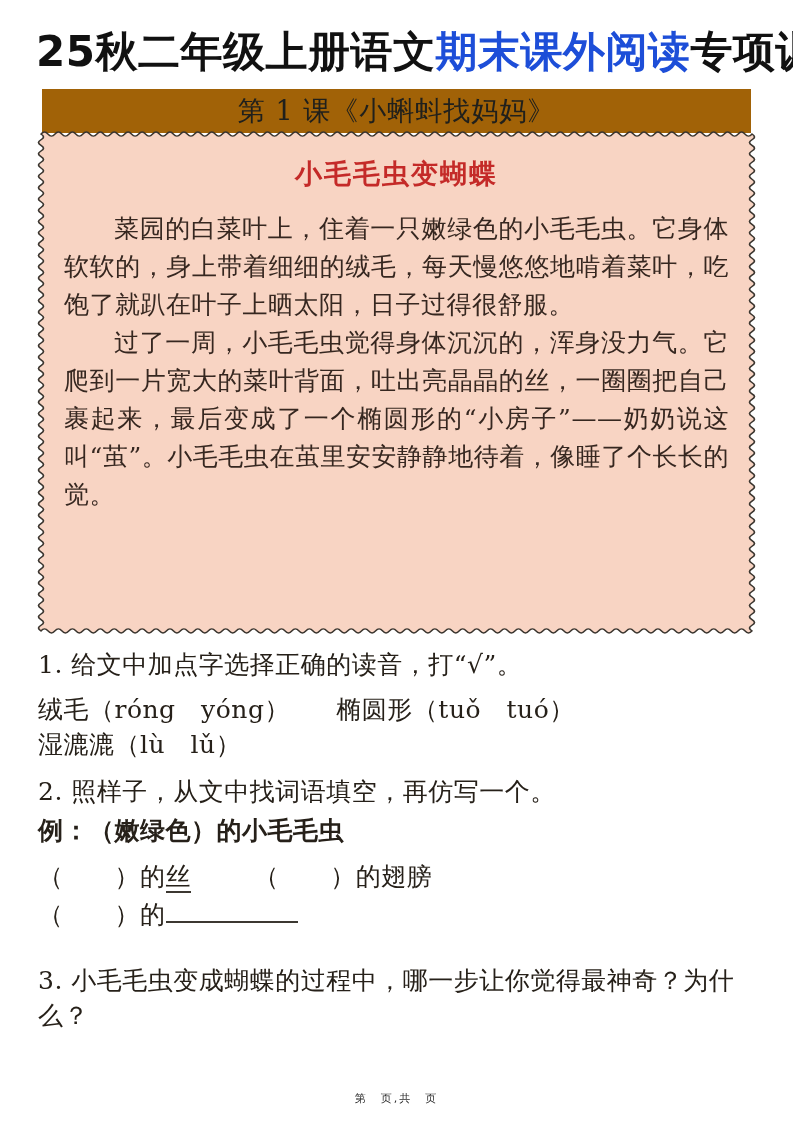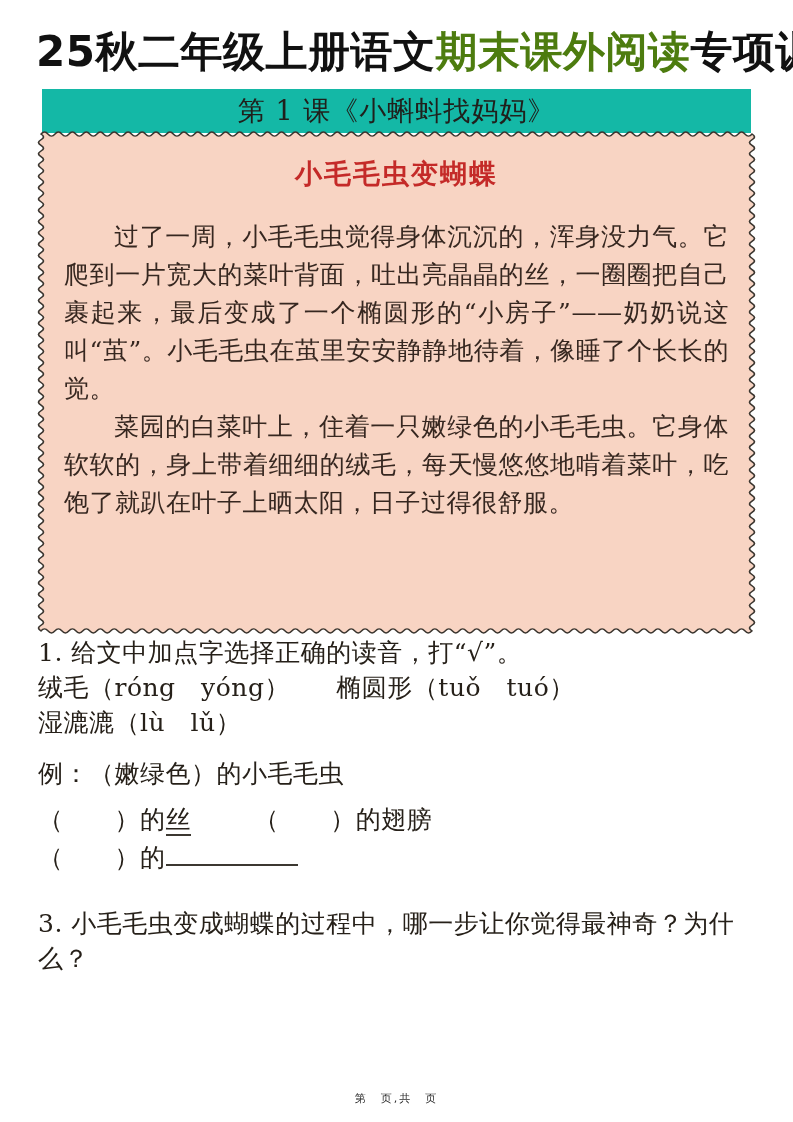--- a/index.html
+++ b/index.html
@@ -21,26 +21,26 @@
     margin: 26px 0 10px;
     text-align: center;
     font-family: "DejaVu Sans", sans-serif;
     font-weight: 900;
     font-size: 42px;
     line-height: 1.25;
     white-space: nowrap;
     color: #111111;
     letter-spacing: 0.5px;
   }
-  .headline .hl-red { color: #4d7c0f; }
+  .headline .hl-red { color: #1d4ed8; }
 
   
   .lesson-banner {
     margin: 0 6px;
-    background: #14b8a6;
+    background: #a16207;
     height: 44px;
     display: flex;
     align-items: center;
     justify-content: center;
     font-size: 27px;
     color: #20201c;
     letter-spacing: 1px;
   }
 
   
@@ -57,42 +57,42 @@
     height: 100%;
     z-index: 0;
   }
   .story-inner { position: relative; z-index: 1; }
   .story-title {
     text-align: center;
     color: #c42a28;
     font-size: 27px;
     font-weight: 600;
     letter-spacing: 2px;
-    margin: 4px 0 26px;
+    margin: 4px 0 18px;
   }
   .story-para {
     font-size: 25px;
     line-height: 38px;
     text-align: justify;
     text-indent: 2em;
     color: #362720;
     letter-spacing: 0.5px;
   }
 
   
   .questions {
     padding: 0 2px;
     font-size: 25px;
     color: #262019;
     letter-spacing: 0.5px;
   }
-  .q-label { line-height: 1.4; }
-  .q1-options { line-height: 1.4; }
+  .q-label { margin-top: 12px; line-height: 1.4; }
+  .q1-options { margin-top: 10px; line-height: 1.4; }
   .q1-options .opt { margin-right: 38px; white-space: nowrap; }
-  .q2-example { margin-top: 16px; line-height: 1.4; }
+  .q2-example { margin-top: 4px; line-height: 1.4; font-weight: bold; }
   .q2-blanks { margin-top: 10px; line-height: 1.5; font-family: Liberation Serif, serif; }
   .q2-blanks .blank-item { margin-right: 56px; white-space: nowrap; }
   .underlined-word {
     border-bottom: 2px solid #3c3831;
     padding-bottom: 1px;
   }
   .inline-blank {
     display: inline-block;
     width: 132px;
     border-bottom: 2px solid #3c3831;
@@ -123,34 +123,35 @@
     <h1 class="headline"><span>25秋二年级上册语文</span><span class="hl-red">期末课外阅读</span><span>专项训练</span></h1>
 
     <div class="lesson-banner">第 1 课《小蝌蚪找妈妈》</div>
 
     <div class="story-box">
       <svg class="wavy" preserveAspectRatio="none" aria-hidden="true" viewBox="0 0 721 624">
         <path id="wavy-path" fill="#f8d4c3" stroke="#3a352f" stroke-width="1.7" d="M 5 5 Q 8.5 0.0 12.0 5 Q 15.5 10.0 18.9 5 Q 22.4 0.0 25.9 5 Q 29.4 10.0 32.9 5 Q 36.4 0.0 39.9 5 Q 43.3 10.0 46.8 5 Q 50.3 0.0 53.8 5 Q 57.3 10.0 60.8 5 Q 64.3 0.0 67.7 5 Q 71.2 10.0 74.7 5 Q 78.2 0.0 81.7 5 Q 85.2 10.0 88.6 5 Q 92.1 0.0 95.6 5 Q 99.1 10.0 102.6 5 Q 106.1 0.0 109.6 5 Q 113.0 10.0 116.5 5 Q 120.0 0.0 123.5 5 Q 127.0 10.0 130.5 5 Q 134.0 0.0 137.4 5 Q 140.9 10.0 144.4 5 Q 147.9 0.0 151.4 5 Q 154.9 10.0 158.4 5 Q 161.8 0.0 165.3 5 Q 168.8 10.0 172.3 5 Q 175.8 0.0 179.3 5 Q 182.8 10.0 186.2 5 Q 189.7 0.0 193.2 5 Q 196.7 10.0 200.2 5 Q 203.7 0.0 207.1 5 Q 210.6 10.0 214.1 5 Q 217.6 0.0 221.1 5 Q 224.6 10.0 228.1 5 Q 231.5 0.0 235.0 5 Q 238.5 10.0 242.0 5 Q 245.5 0.0 249.0 5 Q 252.5 10.0 255.9 5 Q 259.4 0.0 262.9 5 Q 266.4 10.0 269.9 5 Q 273.4 0.0 276.9 5 Q 280.3 10.0 283.8 5 Q 287.3 0.0 290.8 5 Q 294.3 10.0 297.8 5 Q 301.3 0.0 304.7 5 Q 308.2 10.0 311.7 5 Q 315.2 0.0 318.7 5 Q 322.2 10.0 325.6 5 Q 329.1 0.0 332.6 5 Q 336.1 10.0 339.6 5 Q 343.1 0.0 346.6 5 Q 350.0 10.0 353.5 5 Q 357.0 0.0 360.5 5 Q 364.0 10.0 367.5 5 Q 371.0 0.0 374.4 5 Q 377.9 10.0 381.4 5 Q 384.9 0.0 388.4 5 Q 391.9 10.0 395.4 5 Q 398.8 0.0 402.3 5 Q 405.8 10.0 409.3 5 Q 412.8 0.0 416.3 5 Q 419.8 10.0 423.2 5 Q 426.7 0.0 430.2 5 Q 433.7 10.0 437.2 5 Q 440.7 0.0 444.1 5 Q 447.6 10.0 451.1 5 Q 454.6 0.0 458.1 5 Q 461.6 10.0 465.1 5 Q 468.5 0.0 472.0 5 Q 475.5 10.0 479.0 5 Q 482.5 0.0 486.0 5 Q 489.5 10.0 492.9 5 Q 496.4 0.0 499.9 5 Q 503.4 10.0 506.9 5 Q 510.4 0.0 513.9 5 Q 517.3 10.0 520.8 5 Q 524.3 0.0 527.8 5 Q 531.3 10.0 534.8 5 Q 538.3 0.0 541.7 5 Q 545.2 10.0 548.7 5 Q 552.2 0.0 555.7 5 Q 559.2 10.0 562.6 5 Q 566.1 0.0 569.6 5 Q 573.1 10.0 576.6 5 Q 580.1 0.0 583.6 5 Q 587.0 10.0 590.5 5 Q 594.0 0.0 597.5 5 Q 601.0 10.0 604.5 5 Q 608.0 0.0 611.4 5 Q 614.9 10.0 618.4 5 Q 621.9 0.0 625.4 5 Q 628.9 10.0 632.4 5 Q 635.8 0.0 639.3 5 Q 642.8 10.0 646.3 5 Q 649.8 0.0 653.3 5 Q 656.8 10.0 660.2 5 Q 663.7 0.0 667.2 5 Q 670.7 10.0 674.2 5 Q 677.7 0.0 681.1 5 Q 684.6 10.0 688.1 5 Q 691.6 0.0 695.1 5 Q 698.6 10.0 702.1 5 Q 705.5 0.0 709.0 5 Q 712.5 10.0 716.0 5 Q 721.0 8.5 716 12.0 Q 711.0 15.5 716 19.0 Q 721.0 22.4 716 25.9 Q 711.0 29.4 716 32.9 Q 721.0 36.4 716 39.9 Q 711.0 43.4 716 46.9 Q 721.0 50.4 716 53.8 Q 711.0 57.3 716 60.8 Q 721.0 64.3 716 67.8 Q 711.0 71.3 716 74.8 Q 721.0 78.3 716 81.8 Q 711.0 85.2 716 88.7 Q 721.0 92.2 716 95.7 Q 711.0 99.2 716 102.7 Q 721.0 106.2 716 109.7 Q 711.0 113.1 716 116.6 Q 721.0 120.1 716 123.6 Q 711.0 127.1 716 130.6 Q 721.0 134.1 716 137.6 Q 711.0 141.1 716 144.5 Q 721.0 148.0 716 151.5 Q 711.0 155.0 716 158.5 Q 721.0 162.0 716 165.5 Q 711.0 169.0 716 172.5 Q 721.0 175.9 716 179.4 Q 711.0 182.9 716 186.4 Q 721.0 189.9 716 193.4 Q 711.0 196.9 716 200.4 Q 721.0 203.9 716 207.3 Q 711.0 210.8 716 214.3 Q 721.0 217.8 716 221.3 Q 711.0 224.8 716 228.3 Q 721.0 231.8 716 235.3 Q 711.0 238.7 716 242.2 Q 721.0 245.7 716 249.2 Q 711.0 252.7 716 256.2 Q 721.0 259.7 716 263.2 Q 711.0 266.6 716 270.1 Q 721.0 273.6 716 277.1 Q 711.0 280.6 716 284.1 Q 721.0 287.6 716 291.1 Q 711.0 294.6 716 298.0 Q 721.0 301.5 716 305.0 Q 711.0 308.5 716 312.0 Q 721.0 315.5 716 319.0 Q 711.0 322.5 716 326.0 Q 721.0 329.4 716 332.9 Q 711.0 336.4 716 339.9 Q 721.0 343.4 716 346.9 Q 711.0 350.4 716 353.9 Q 721.0 357.4 716 360.8 Q 711.0 364.3 716 367.8 Q 721.0 371.3 716 374.8 Q 711.0 378.3 716 381.8 Q 721.0 385.3 716 388.8 Q 711.0 392.2 716 395.7 Q 721.0 399.2 716 402.7 Q 711.0 406.2 716 409.7 Q 721.0 413.2 716 416.7 Q 711.0 420.1 716 423.6 Q 721.0 427.1 716 430.6 Q 711.0 434.1 716 437.6 Q 721.0 441.1 716 444.6 Q 711.0 448.1 716 451.5 Q 721.0 455.0 716 458.5 Q 711.0 462.0 716 465.5 Q 721.0 469.0 716 472.5 Q 711.0 476.0 716 479.5 Q 721.0 482.9 716 486.4 Q 711.0 489.9 716 493.4 Q 721.0 496.9 716 500.4 Q 711.0 503.9 716 507.4 Q 721.0 510.9 716 514.3 Q 711.0 517.8 716 521.3 Q 721.0 524.8 716 528.3 Q 711.0 531.8 716 535.3 Q 721.0 538.8 716 542.3 Q 711.0 545.7 716 549.2 Q 721.0 552.7 716 556.2 Q 711.0 559.7 716 563.2 Q 721.0 566.7 716 570.2 Q 711.0 573.6 716 577.1 Q 721.0 580.6 716 584.1 Q 711.0 587.6 716 591.1 Q 721.0 594.6 716 598.1 Q 711.0 601.6 716 605.0 Q 721.0 608.5 716 612.0 Q 711.0 615.5 716 619.0 Q 712.5 624.0 709.0 619 Q 705.5 614.0 702.1 619 Q 698.6 624.0 695.1 619 Q 691.6 614.0 688.1 619 Q 684.6 624.0 681.1 619 Q 677.7 614.0 674.2 619 Q 670.7 624.0 667.2 619 Q 663.7 614.0 660.2 619 Q 656.8 624.0 653.3 619 Q 649.8 614.0 646.3 619 Q 642.8 624.0 639.3 619 Q 635.8 614.0 632.4 619 Q 628.9 624.0 625.4 619 Q 621.9 614.0 618.4 619 Q 614.9 624.0 611.4 619 Q 608.0 614.0 604.5 619 Q 601.0 624.0 597.5 619 Q 594.0 614.0 590.5 619 Q 587.0 624.0 583.6 619 Q 580.1 614.0 576.6 619 Q 573.1 624.0 569.6 619 Q 566.1 614.0 562.6 619 Q 559.2 624.0 555.7 619 Q 552.2 614.0 548.7 619 Q 545.2 624.0 541.7 619 Q 538.3 614.0 534.8 619 Q 531.3 624.0 527.8 619 Q 524.3 614.0 520.8 619 Q 517.3 624.0 513.9 619 Q 510.4 614.0 506.9 619 Q 503.4 624.0 499.9 619 Q 496.4 614.0 492.9 619 Q 489.5 624.0 486.0 619 Q 482.5 614.0 479.0 619 Q 475.5 624.0 472.0 619 Q 468.5 614.0 465.1 619 Q 461.6 624.0 458.1 619 Q 454.6 614.0 451.1 619 Q 447.6 624.0 444.1 619 Q 440.7 614.0 437.2 619 Q 433.7 624.0 430.2 619 Q 426.7 614.0 423.2 619 Q 419.8 624.0 416.3 619 Q 412.8 614.0 409.3 619 Q 405.8 624.0 402.3 619 Q 398.8 614.0 395.4 619 Q 391.9 624.0 388.4 619 Q 384.9 614.0 381.4 619 Q 377.9 624.0 374.4 619 Q 371.0 614.0 367.5 619 Q 364.0 624.0 360.5 619 Q 357.0 614.0 353.5 619 Q 350.0 624.0 346.6 619 Q 343.1 614.0 339.6 619 Q 336.1 624.0 332.6 619 Q 329.1 614.0 325.6 619 Q 322.2 624.0 318.7 619 Q 315.2 614.0 311.7 619 Q 308.2 624.0 304.7 619 Q 301.3 614.0 297.8 619 Q 294.3 624.0 290.8 619 Q 287.3 614.0 283.8 619 Q 280.3 624.0 276.9 619 Q 273.4 614.0 269.9 619 Q 266.4 624.0 262.9 619 Q 259.4 614.0 255.9 619 Q 252.5 624.0 249.0 619 Q 245.5 614.0 242.0 619 Q 238.5 624.0 235.0 619 Q 231.5 614.0 228.1 619 Q 224.6 624.0 221.1 619 Q 217.6 614.0 214.1 619 Q 210.6 624.0 207.1 619 Q 203.7 614.0 200.2 619 Q 196.7 624.0 193.2 619 Q 189.7 614.0 186.2 619 Q 182.8 624.0 179.3 619 Q 175.8 614.0 172.3 619 Q 168.8 624.0 165.3 619 Q 161.8 614.0 158.4 619 Q 154.9 624.0 151.4 619 Q 147.9 614.0 144.4 619 Q 140.9 624.0 137.4 619 Q 134.0 614.0 130.5 619 Q 127.0 624.0 123.5 619 Q 120.0 614.0 116.5 619 Q 113.0 624.0 109.6 619 Q 106.1 614.0 102.6 619 Q 99.1 624.0 95.6 619 Q 92.1 614.0 88.6 619 Q 85.2 624.0 81.7 619 Q 78.2 614.0 74.7 619 Q 71.2 624.0 67.7 619 Q 64.3 614.0 60.8 619 Q 57.3 624.0 53.8 619 Q 50.3 614.0 46.8 619 Q 43.3 624.0 39.9 619 Q 36.4 614.0 32.9 619 Q 29.4 624.0 25.9 619 Q 22.4 614.0 18.9 619 Q 15.5 624.0 12.0 619 Q 8.5 614.0 5.0 619 Q 0.0 615.5 5 612.0 Q 10.0 608.5 5 605.0 Q 0.0 601.6 5 598.1 Q 10.0 594.6 5 591.1 Q 0.0 587.6 5 584.1 Q 10.0 580.6 5 577.1 Q 0.0 573.6 5 570.2 Q 10.0 566.7 5 563.2 Q 0.0 559.7 5 556.2 Q 10.0 552.7 5 549.2 Q 0.0 545.7 5 542.3 Q 10.0 538.8 5 535.3 Q 0.0 531.8 5 528.3 Q 10.0 524.8 5 521.3 Q 0.0 517.8 5 514.3 Q 10.0 510.9 5 507.4 Q 0.0 503.9 5 500.4 Q 10.0 496.9 5 493.4 Q 0.0 489.9 5 486.4 Q 10.0 482.9 5 479.5 Q 0.0 476.0 5 472.5 Q 10.0 469.0 5 465.5 Q 0.0 462.0 5 458.5 Q 10.0 455.0 5 451.5 Q 0.0 448.1 5 444.6 Q 10.0 441.1 5 437.6 Q 0.0 434.1 5 430.6 Q 10.0 427.1 5 423.6 Q 0.0 420.1 5 416.7 Q 10.0 413.2 5 409.7 Q 0.0 406.2 5 402.7 Q 10.0 399.2 5 395.7 Q 0.0 392.2 5 388.8 Q 10.0 385.3 5 381.8 Q 0.0 378.3 5 374.8 Q 10.0 371.3 5 367.8 Q 0.0 364.3 5 360.8 Q 10.0 357.4 5 353.9 Q 0.0 350.4 5 346.9 Q 10.0 343.4 5 339.9 Q 0.0 336.4 5 332.9 Q 10.0 329.4 5 326.0 Q 0.0 322.5 5 319.0 Q 10.0 315.5 5 312.0 Q 0.0 308.5 5 305.0 Q 10.0 301.5 5 298.0 Q 0.0 294.6 5 291.1 Q 10.0 287.6 5 284.1 Q 0.0 280.6 5 277.1 Q 10.0 273.6 5 270.1 Q 0.0 266.6 5 263.2 Q 10.0 259.7 5 256.2 Q 0.0 252.7 5 249.2 Q 10.0 245.7 5 242.2 Q 0.0 238.7 5 235.3 Q 10.0 231.8 5 228.3 Q 0.0 224.8 5 221.3 Q 10.0 217.8 5 214.3 Q 0.0 210.8 5 207.3 Q 10.0 203.9 5 200.4 Q 0.0 196.9 5 193.4 Q 10.0 189.9 5 186.4 Q 0.0 182.9 5 179.4 Q 10.0 175.9 5 172.5 Q 0.0 169.0 5 165.5 Q 10.0 162.0 5 158.5 Q 0.0 155.0 5 151.5 Q 10.0 148.0 5 144.5 Q 0.0 141.1 5 137.6 Q 10.0 134.1 5 130.6 Q 0.0 127.1 5 123.6 Q 10.0 120.1 5 116.6 Q 0.0 113.1 5 109.7 Q 10.0 106.2 5 102.7 Q 0.0 99.2 5 95.7 Q 10.0 92.2 5 88.7 Q 0.0 85.2 5 81.8 Q 10.0 78.3 5 74.8 Q 0.0 71.3 5 67.8 Q 10.0 64.3 5 60.8 Q 0.0 57.3 5 53.8 Q 10.0 50.4 5 46.9 Q 0.0 43.4 5 39.9 Q 10.0 36.4 5 32.9 Q 0.0 29.4 5 25.9 Q 10.0 22.4 5 19.0 Q 0.0 15.5 5 12.0 Q 10.0 8.5 5 5.0 Z"></path>
       </svg>
       <div class="story-inner">
         <div class="story-title">小毛毛虫变蝴蝶</div>
+        <p class="story-para">菜园的白菜叶上，住着一只嫩绿色的小毛毛虫。它身体软软的，身上带着细细的绒毛，每天慢悠悠地啃着菜叶，吃饱了就趴在叶子上晒太阳，日子过得很舒服。</p>
         <p class="story-para">过了一周，小毛毛虫觉得身体沉沉的，浑身没力气。它爬到一片宽大的菜叶背面，吐出亮晶晶的丝，一圈圈把自己裹起来，最后变成了一个椭圆形的“小房子”——奶奶说这叫“茧”。小毛毛虫在茧里安安静静地待着，像睡了个长长的觉。</p>
-        <p class="story-para">菜园的白菜叶上，住着一只嫩绿色的小毛毛虫。它身体软软的，身上带着细细的绒毛，每天慢悠悠地啃着菜叶，吃饱了就趴在叶子上晒太阳，日子过得很舒服。</p>
       </div>
     </div>
 
     <div class="questions">
 
       <div class="q-label">1. 给文中加点字选择正确的读音，打“√”。</div>
       <div class="q1-options">
         <span class="opt">绒毛（róng　yóng）</span>
         <span class="opt">椭圆形（tuǒ　tuó）</span>
         <span class="opt">湿漉漉（lù　lǔ）</span>
       </div>
 
+      <div class="q-label q2">2. 照样子，从文中找词语填空，再仿写一个。</div>
       <div class="q2-example">例：（嫩绿色）的小毛毛虫</div>
       <div class="q2-blanks">
         <span class="blank-item"><span>（　　）的</span><span class="underlined-word">丝</span></span>
         <span class="blank-item">（　　）的翅膀</span>
         <span class="blank-item"><span>（　　）的</span><span class="inline-blank"></span></span>
       </div>
 
       <div class="q-label q3">3. 小毛毛虫变成蝴蝶的过程中，哪一步让你觉得最神奇？为什么？</div>
 
     </div>

